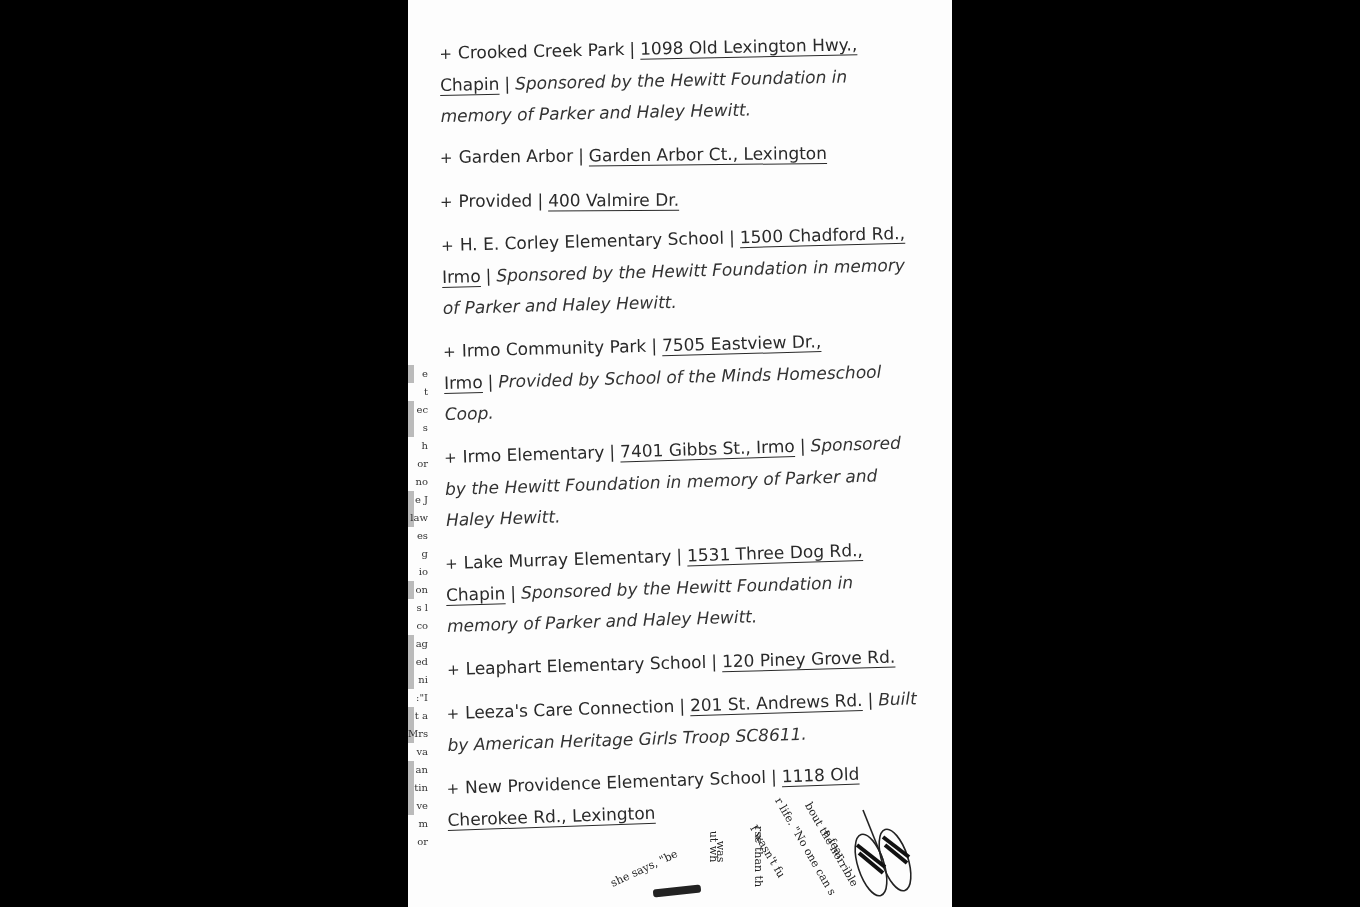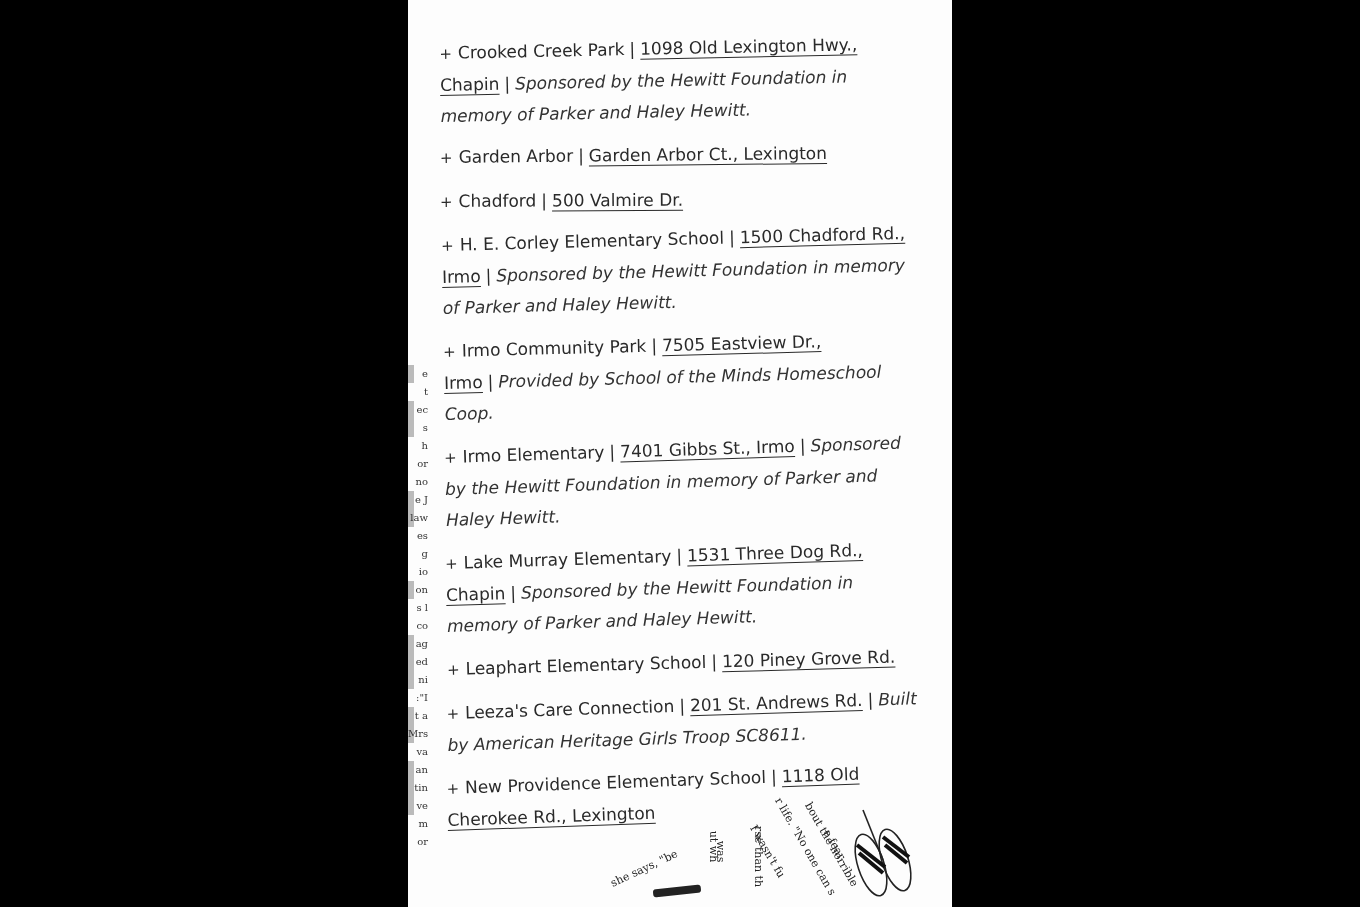--- a/index.html
+++ b/index.html
@@ -161,21 +161,21 @@
 
       <div class="entry e0">
         <span class="plus">+</span><span>Crooked Creek Park</span><span class="sep">|</span><span class="addr">1098 Old Lexington Hwy., Chapin</span><span class="sep">|</span><span class="note">Sponsored by the Hewitt Foundation in memory of Parker and Haley Hewitt.</span>
       </div>
 
       <div class="entry e1">
         <span class="plus">+</span><span>Garden Arbor</span><span class="sep">|</span><span class="addr">Garden Arbor Ct., Lexington</span>
       </div>
 
       <div class="entry e2">
-        <span class="plus">+</span><span>Chadford</span><span class="sep">|</span><span class="addr">500 Valmire Dr.</span>
+        <span class="plus">+</span><span>Provided</span><span class="sep">|</span><span class="addr">400 Valmire Dr.</span>
       </div>
 
       <div class="entry e3">
         <span class="plus">+</span><span>H. E. Corley Elementary School</span><span class="sep">|</span><span class="addr">1500 Chadford Rd., Irmo</span><span class="sep">|</span><span class="note">Sponsored by the Hewitt Foundation in memory of Parker and Haley Hewitt.</span>
       </div>
 
       <div class="entry e4">
         <span class="plus">+</span><span>Irmo Community Park</span><span class="sep">|</span><span class="addr">7505 Eastview Dr., Irmo</span><span class="sep">|</span><span class="note">Provided by School of the Minds Homeschool Coop.</span>
       </div>
 

